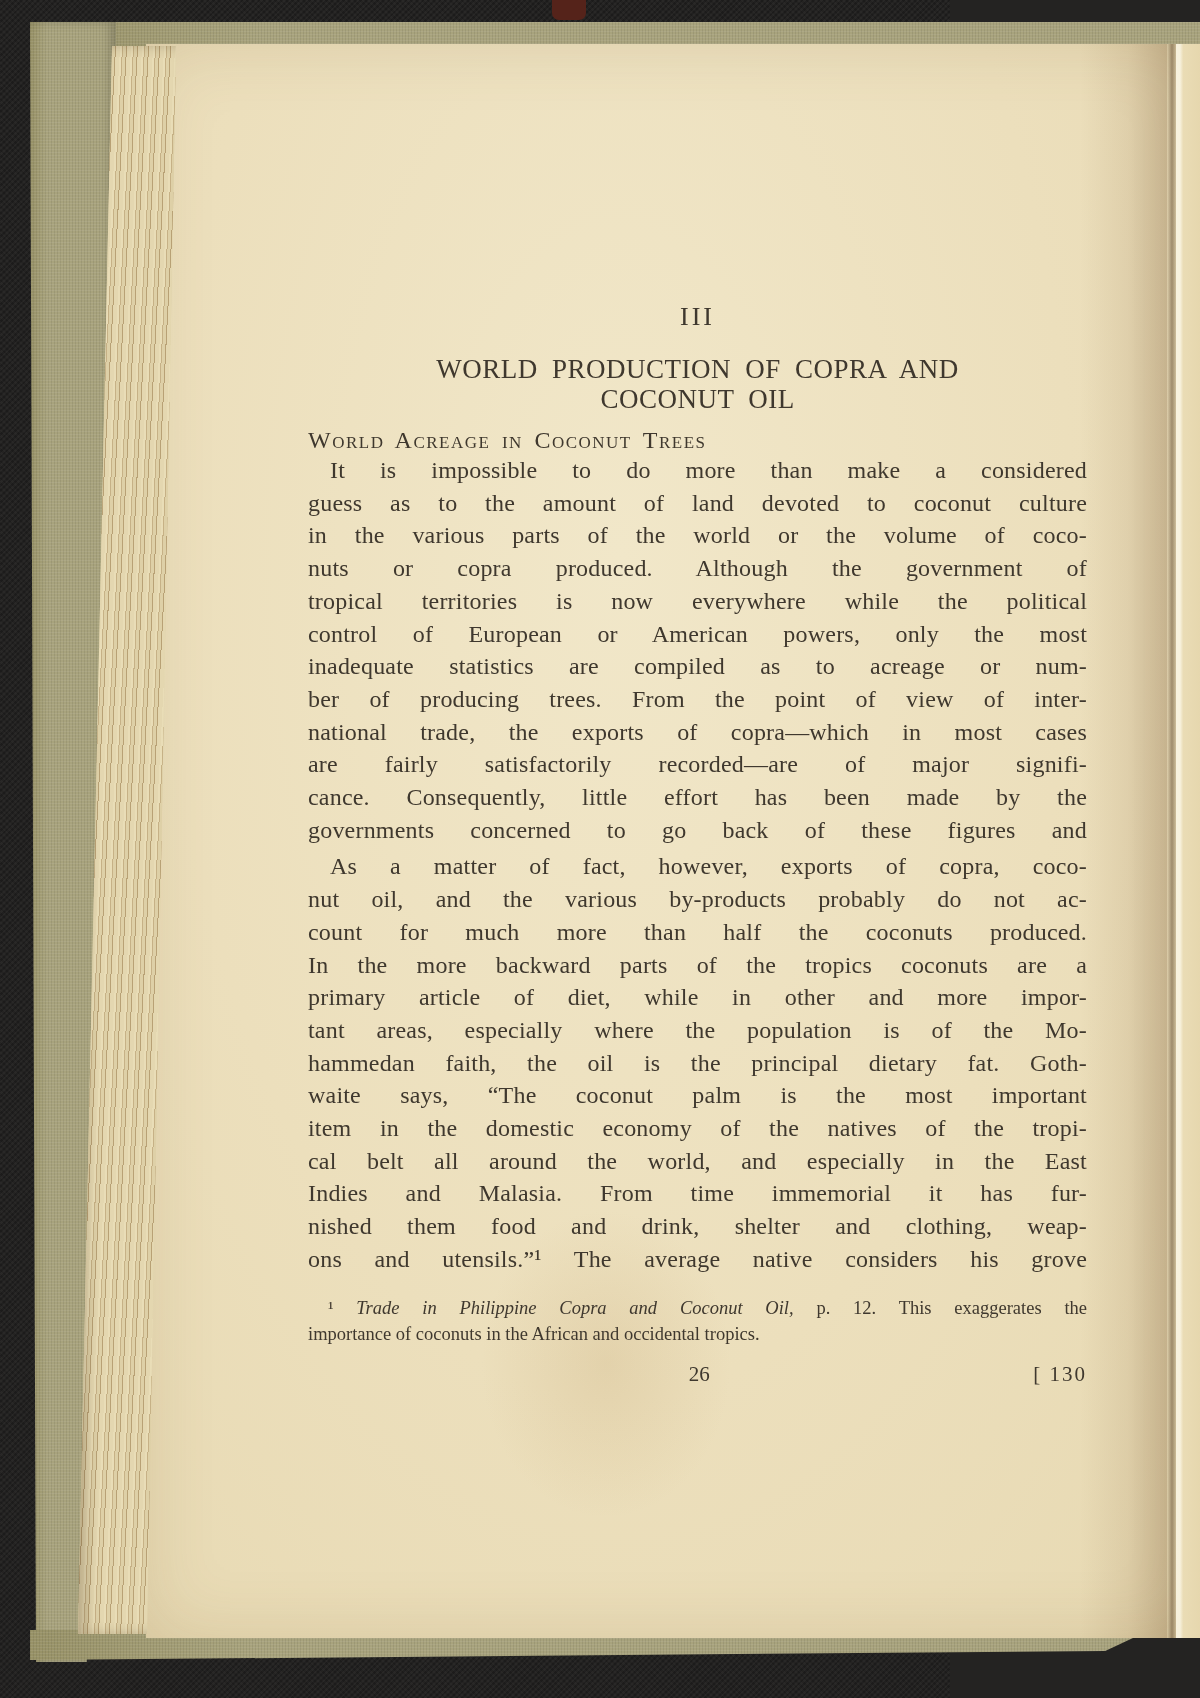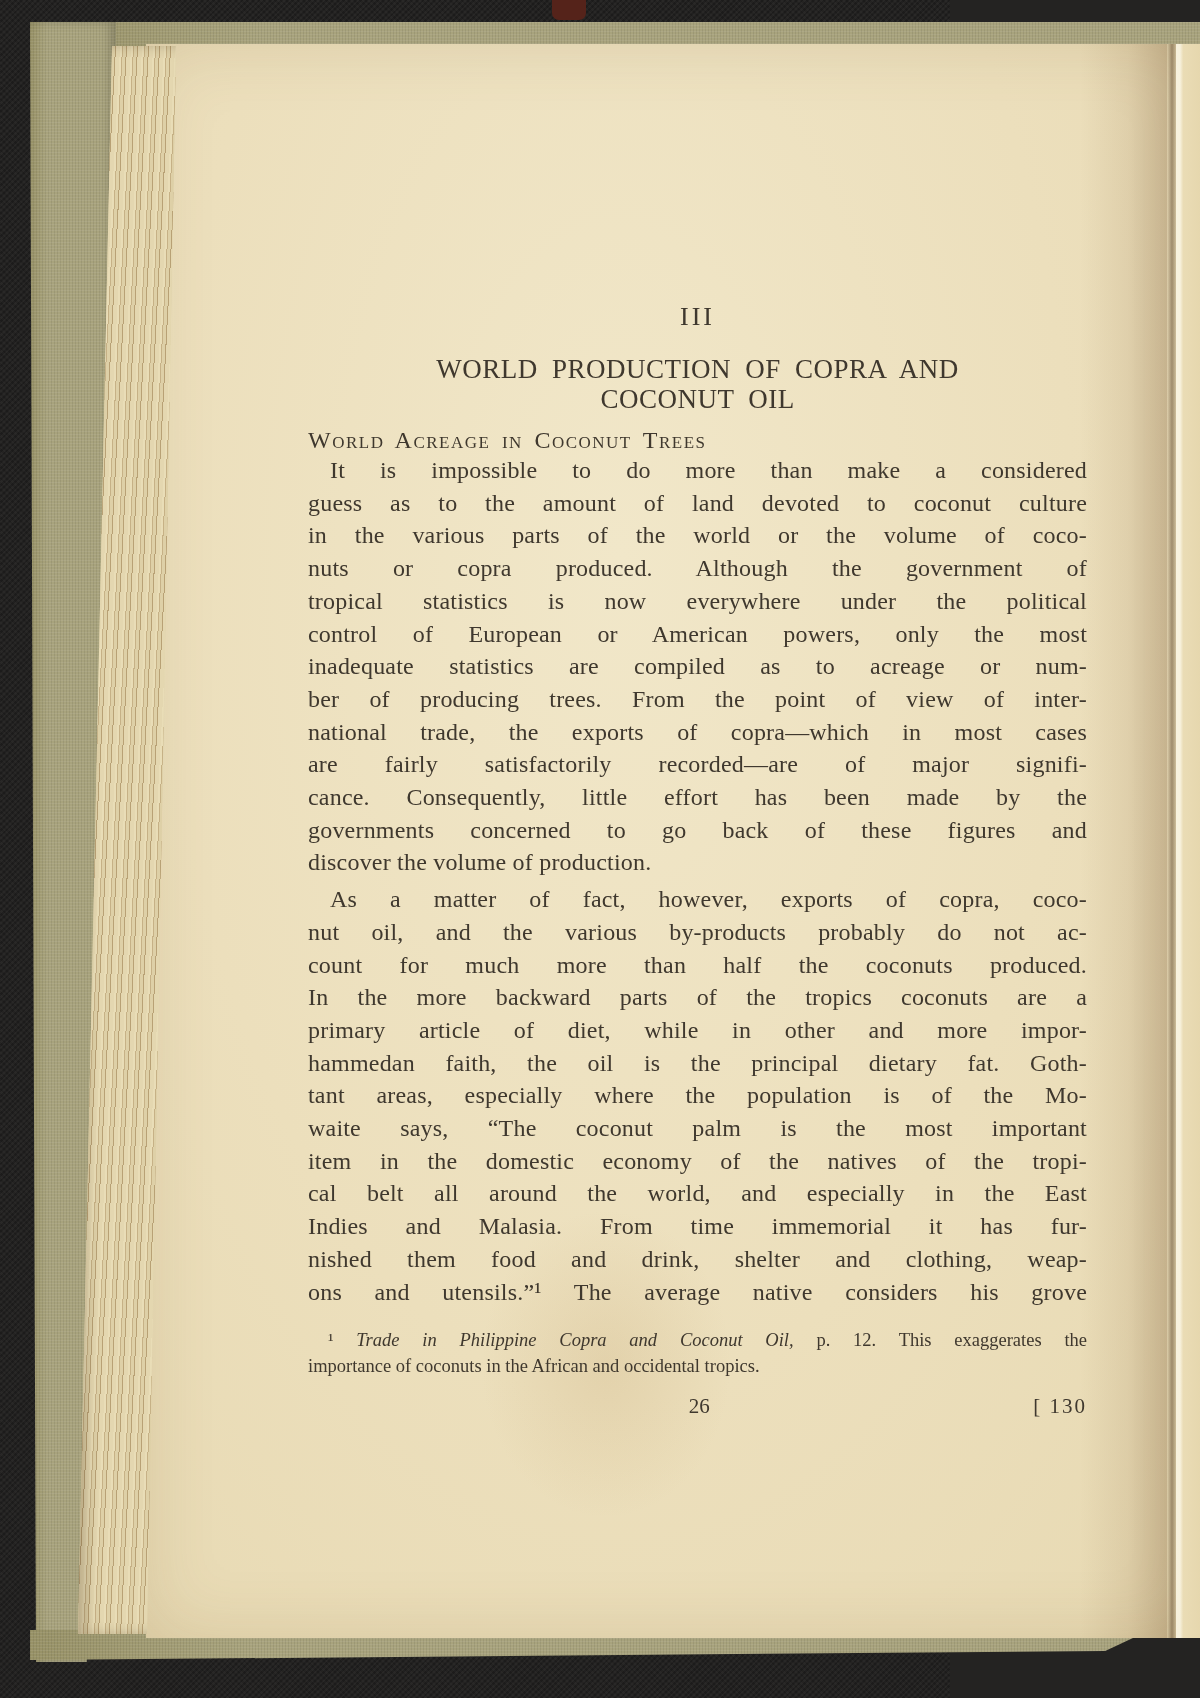--- a/index.html
+++ b/index.html
@@ -109,39 +109,38 @@
     <div class="book-title">WORLD PRODUCTION OF COPRA AND
 COCONUT OIL</div>
 
     <div class="section-heading">World Acreage in Coconut Trees</div>
 
     <div class="para">
         <div class="line">It is impossible to do more than make a considered</div>
         <div class="line">guess as to the amount of land devoted to coconut culture</div>
         <div class="line">in the various parts of the world or the volume of coco-</div>
         <div class="line">nuts or copra produced. Although the government of</div>
-        <div class="line">tropical statistics is now everywhere under the political</div>
+        <div class="line">tropical territories is now everywhere while the political</div>
         <div class="line">control of European or American powers, only the most</div>
         <div class="line">inadequate statistics are compiled as to acreage or num-</div>
         <div class="line">ber of producing trees. From the point of view of inter-</div>
         <div class="line">national trade, the exports of copra—which in most cases</div>
         <div class="line">are fairly satisfactorily recorded—are of major signifi-</div>
         <div class="line">cance. Consequently, little effort has been made by the</div>
         <div class="line">governments concerned to go back of these figures and</div>
-        <div class="line flush">discover the volume of production.</div>
       </div>
 
     <div class="para">
         <div class="line">As a matter of fact, however, exports of copra, coco-</div>
         <div class="line">nut oil, and the various by-products probably do not ac-</div>
         <div class="line">count for much more than half the coconuts produced.</div>
         <div class="line">In the more backward parts of the tropics coconuts are a</div>
         <div class="line">primary article of diet, while in other and more impor-</div>
+        <div class="line">tant areas, especially where the population is of the Mo-</div>
         <div class="line">hammedan faith, the oil is the principal dietary fat. Goth-</div>
-        <div class="line">tant areas, especially where the population is of the Mo-</div>
         <div class="line">waite says, “The coconut palm is the most important</div>
         <div class="line">item in the domestic economy of the natives of the tropi-</div>
         <div class="line">cal belt all around the world, and especially in the East</div>
         <div class="line">Indies and Malasia. From time immemorial it has fur-</div>
         <div class="line">nished them food and drink, shelter and clothing, weap-</div>
         <div class="line">ons and utensils.”¹ The average native considers his grove</div>
       </div>
 
     <div class="footnote">
         <div class="line"><span>¹ </span><span class="it">Trade in Philippine Copra and Coconut Oil,</span><span> p. 12. This exaggerates the</span></div>

